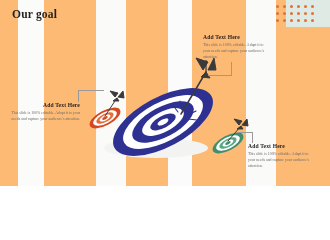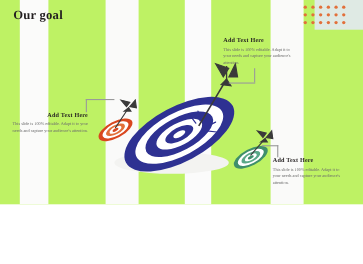--- a/index.html
+++ b/index.html
@@ -7,21 +7,21 @@
     width: 330px;
     height: 186px;
     overflow: hidden;
     background: #ffffff;
     font-family: "Liberation Serif", serif;
   }
   #slide {
     position: relative;
     width: 330px;
     height: 186px;
-    background: #bef264;
+    background: #fdba74;
     overflow: hidden;
   }
 
   
   .band {
     position: absolute;
     top: 0;
     height: 186px;
     background: #fbfbfa;
     pointer-events: none;

